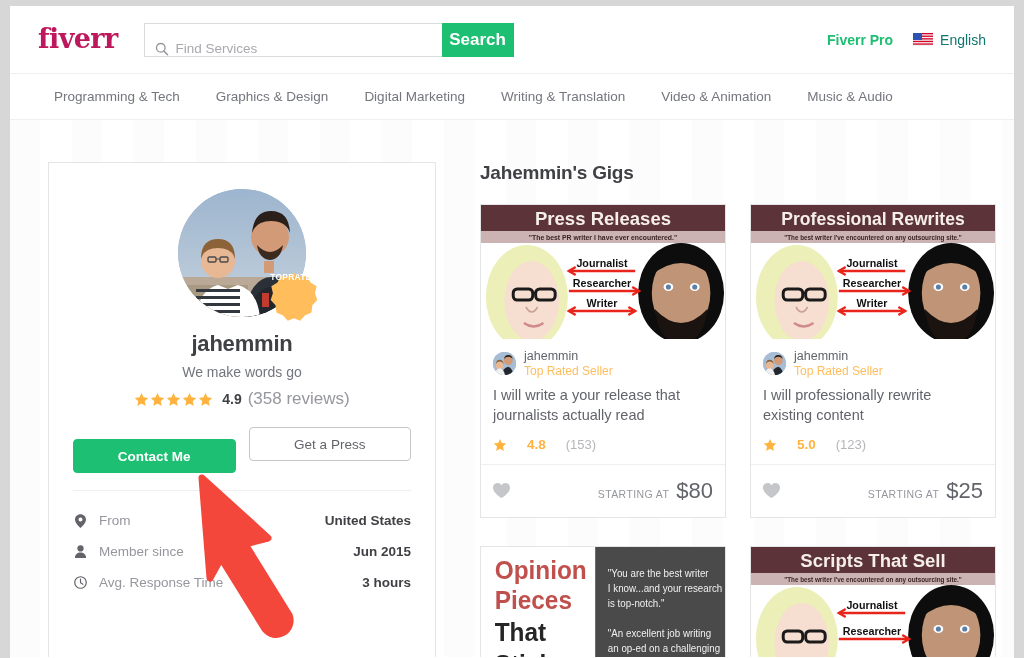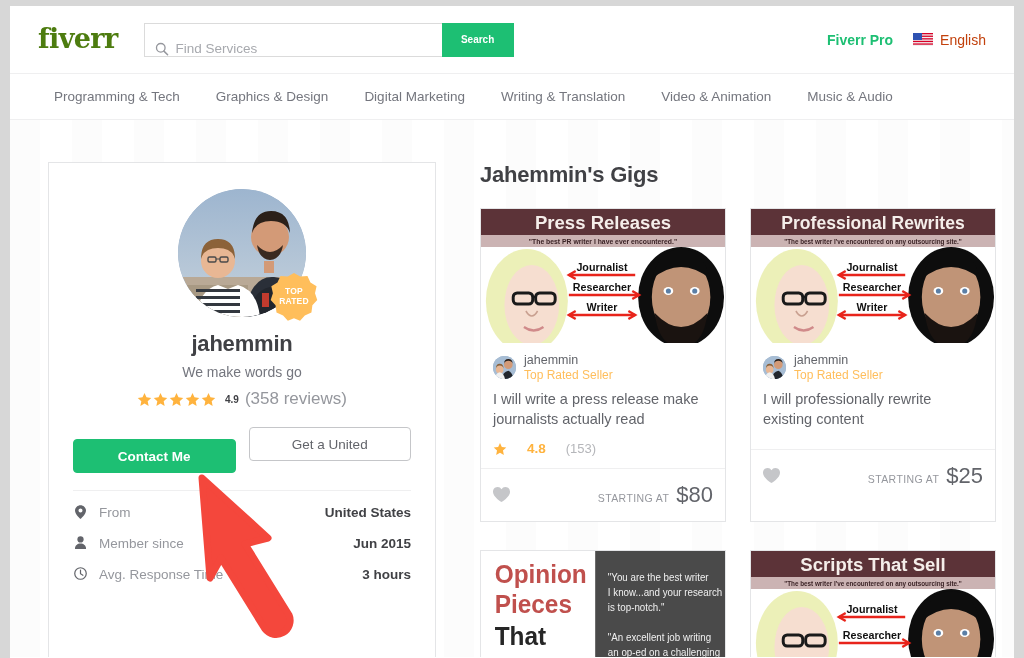--- a/index.html
+++ b/index.html
@@ -30,21 +30,21 @@
     background: #fff;
     border-bottom: 1px solid #efeff0;
     display: flex;
     align-items: center;
     padding: 0 28px 0 28px;
   }
   .logo {
     font-family: "DejaVu Serif", "Liberation Serif", serif;
     font-size: 27px;
     font-weight: 700;
-    color: #4d7c0f;
+    color: #be185d;
     letter-spacing: -0.6px;
     line-height: 1;
     margin-right: 26px;
     padding-bottom: 3px;
   }
   .search-wrap {
     display: flex;
     align-items: stretch;
     width: 370px;
     height: 34px;
@@ -67,42 +67,42 @@
     width: 100%;
     background: transparent;
   }
   .search-input::placeholder { color: #a7a9ae; }
   .search-btn {
     width: 72px;
     background: #1dbf73;
     color: #fff;
     border: none;
     font-family: "Liberation Sans", sans-serif;
-    font-size: 10px;
+    font-size: 17px;
     font-weight: 700;
     cursor: pointer;
   }
   .header-right {
     margin-left: auto;
     display: flex;
     align-items: center;
     gap: 20px;
   }
   .fiverr-pro {
     color: #1dbf73;
     font-size: 14px;
     font-weight: 700;
     cursor: pointer;
   }
   .lang {
     display: flex;
     align-items: center;
     gap: 7px;
     font-size: 14px;
-    color: #c2410c;
+    color: #0f766e;
     cursor: pointer;
   }
   .flag { width: 20px; height: 13px; display: block; }
 
   
   .nav {
     height: 46px;
     display: flex;
     align-items: center;
     padding: 0 28px;
@@ -161,22 +161,22 @@
     background: #9fb4cc;
   }
   .badge {
     position: absolute;
     right: -12px; bottom: -4px;
     width: 48px; height: 48px;
   }
   .badge-txt {
     position: absolute;
     inset: 0;
-    display: flex; flex-direction: column;
-    align-items: center; justify-content: center;
+    display: flex; 
+    align-items: flex-start; justify-content: center;
     color: #fff;
     font-size: 8.5px;
     font-weight: 700;
     line-height: 1.12;
     letter-spacing: 0.2px;
   }
   .username {
     text-align: center;
     font-size: 22px;
     font-weight: 700;
@@ -192,50 +192,50 @@
   }
   .rating-row {
     display: flex;
     align-items: center;
     justify-content: center;
     gap: 3px;
     margin-bottom: 18px;
   }
   .stars { display: flex; gap: 1px; margin-right: 6px; }
   .star { width: 15px; height: 15px; display: block; }
-  .rating-num { font-size: 10px; font-weight: 700; color: #404145; }
+  .rating-num { font-size: 14px; font-weight: 700; color: #404145; }
   .rating-count { font-size: 17px; color: #95979d; margin-left: 3px; }
   .btn-row { display: flex; gap: 13px; margin-bottom: 17px; }
   .btn {
     flex: 1;
     height: 34px;
     border-radius: 4px;
     font-size: 13.5px;
     font-weight: 700;
     cursor: pointer;
     display: flex; align-items: center; justify-content: center;
   }
   .btn-primary { background: #1dbf73; color: #fff; border: 1px solid #1dbf73; margin-top: 12px; }
   .btn-secondary { background: #fff; color: #62646a; border: 1px solid #c5c6c9; font-weight: 400; }
   .divider { height: 1px; background: #efeff0; margin: 0 0 14px 0; }
   .info-row {
     display: flex;
-    align-items: flex-start;
+    align-items: center;
     font-size: 13.5px;
     height: 31px;
   }
   .info-icon { width: 14px; flex: 0 0 14px; margin-right: 12px; display: flex; justify-content: center; }
   .info-icon svg { display: block; }
   .info-label { color: #95979d; }
   .info-value { margin-left: auto; color: #404145; font-weight: 700; }
 
   
   .gigs-col { flex: 1; min-width: 0; }
   .gigs-title {
-    font-size: 22px;
+    font-size: 19px;
     font-weight: 700;
     color: #404145;
     margin-bottom: 20px;
     letter-spacing: -0.2px;
   }
   .gig-grid {
     display: grid;
     grid-template-columns: 1fr 1fr;
     gap: 28px 24px;
   }
@@ -416,21 +416,21 @@
               <span class="star"><svg viewBox="0 0 16 16" width="15" height="15">
                     <polygon points="8,1 10.1,5.7 15.2,6.3 11.4,9.8 12.4,14.9 8,12.3 3.6,14.9 4.6,9.8 0.8,6.3 5.9,5.7" fill="#ffb33e"></polygon>
                   </svg></span>
             </span>
             <span class="rating-num">4.9</span>
             <span class="rating-count">(358 reviews)</span>
           </div>
 
           <div class="btn-row">
             <button class="btn btn-primary">Contact Me</button>
-            <button class="btn btn-secondary">Get a United</button>
+            <button class="btn btn-secondary">Get a Press</button>
           </div>
 
           <div class="divider"></div>
 
           <div class="info-row">
             <span class="info-icon">
               <svg viewBox="0 0 12 15" width="11" height="14">
                   <path d="M6 0C2.7 0 0 2.6 0 5.8 0 10.2 6 15 6 15s6-4.8 6-9.2C12 2.6 9.3 0 6 0zm0 8a2.2 2.2 0 110-4.4A2.2 2.2 0 016 8z" fill="#62646a"></path>
                 </svg>
             </span>
@@ -518,21 +518,21 @@
                       <circle cx="7" cy="14" r="4" fill="#e8b794"></circle>
                         <path d="M3 13q0-5 4-5t4 5q-1-3-4-3t-4 3z" fill="#8c6239"></path>
                       <path d="M1.5 24q1-6 5.5-7 4.5 1 5.5 7z" fill="#f0f0f0"></path>
                     </svg>
                   </span>
                   <span class="seller-meta">
                     <span class="seller-name">jahemmin</span>
                     <span class="seller-level">Top Rated Seller</span>
                   </span>
                 </div>
-                <div class="gig-desc">I will write a press release make journalists actually read</div>
+                <div class="gig-desc">I will write a your release that journalists actually read</div>
                 <div class="gig-rating">
                   <span class="star"><svg viewBox="0 0 16 16" width="14" height="14">
                         <polygon points="8,1 10.1,5.7 15.2,6.3 11.4,9.8 12.4,14.9 8,12.3 3.6,14.9 4.6,9.8 0.8,6.3 5.9,5.7" fill="#ffb33e"></polygon>
                       </svg></span>
                   <span class="gig-score">4.8</span>
                   <span class="gig-count">(153)</span>
                 </div>
               </div>
               <div class="gig-footer">
                 <span class="heart">
@@ -600,20 +600,27 @@
                         <path d="M3 13q0-5 4-5t4 5q-1-3-4-3t-4 3z" fill="#8c6239"></path>
                       <path d="M1.5 24q1-6 5.5-7 4.5 1 5.5 7z" fill="#f0f0f0"></path>
                     </svg>
                   </span>
                   <span class="seller-meta">
                     <span class="seller-name">jahemmin</span>
                     <span class="seller-level">Top Rated Seller</span>
                   </span>
                 </div>
                 <div class="gig-desc">I will professionally rewrite existing content</div>
+                <div class="gig-rating">
+                  <span class="star"><svg viewBox="0 0 16 16" width="14" height="14">
+                        <polygon points="8,1 10.1,5.7 15.2,6.3 11.4,9.8 12.4,14.9 8,12.3 3.6,14.9 4.6,9.8 0.8,6.3 5.9,5.7" fill="#ffb33e"></polygon>
+                      </svg></span>
+                  <span class="gig-score">5.0</span>
+                  <span class="gig-count">(123)</span>
+                </div>
               </div>
               <div class="gig-footer">
                 <span class="heart">
                   <svg viewBox="0 0 17 16" width="17" height="16">
                       <path d="M8.5 15S0 9.8 0 4.9A4.6 4.6 0 018.5 2.3 4.6 4.6 0 0117 4.9C17 9.8 8.5 15 8.5 15z" fill="#c5c6c9"></path>
                     </svg>
                 </span>
                 <span class="price-wrap">
                   <span class="price-label">STARTING AT</span>
                   <span class="price">$25</span>

